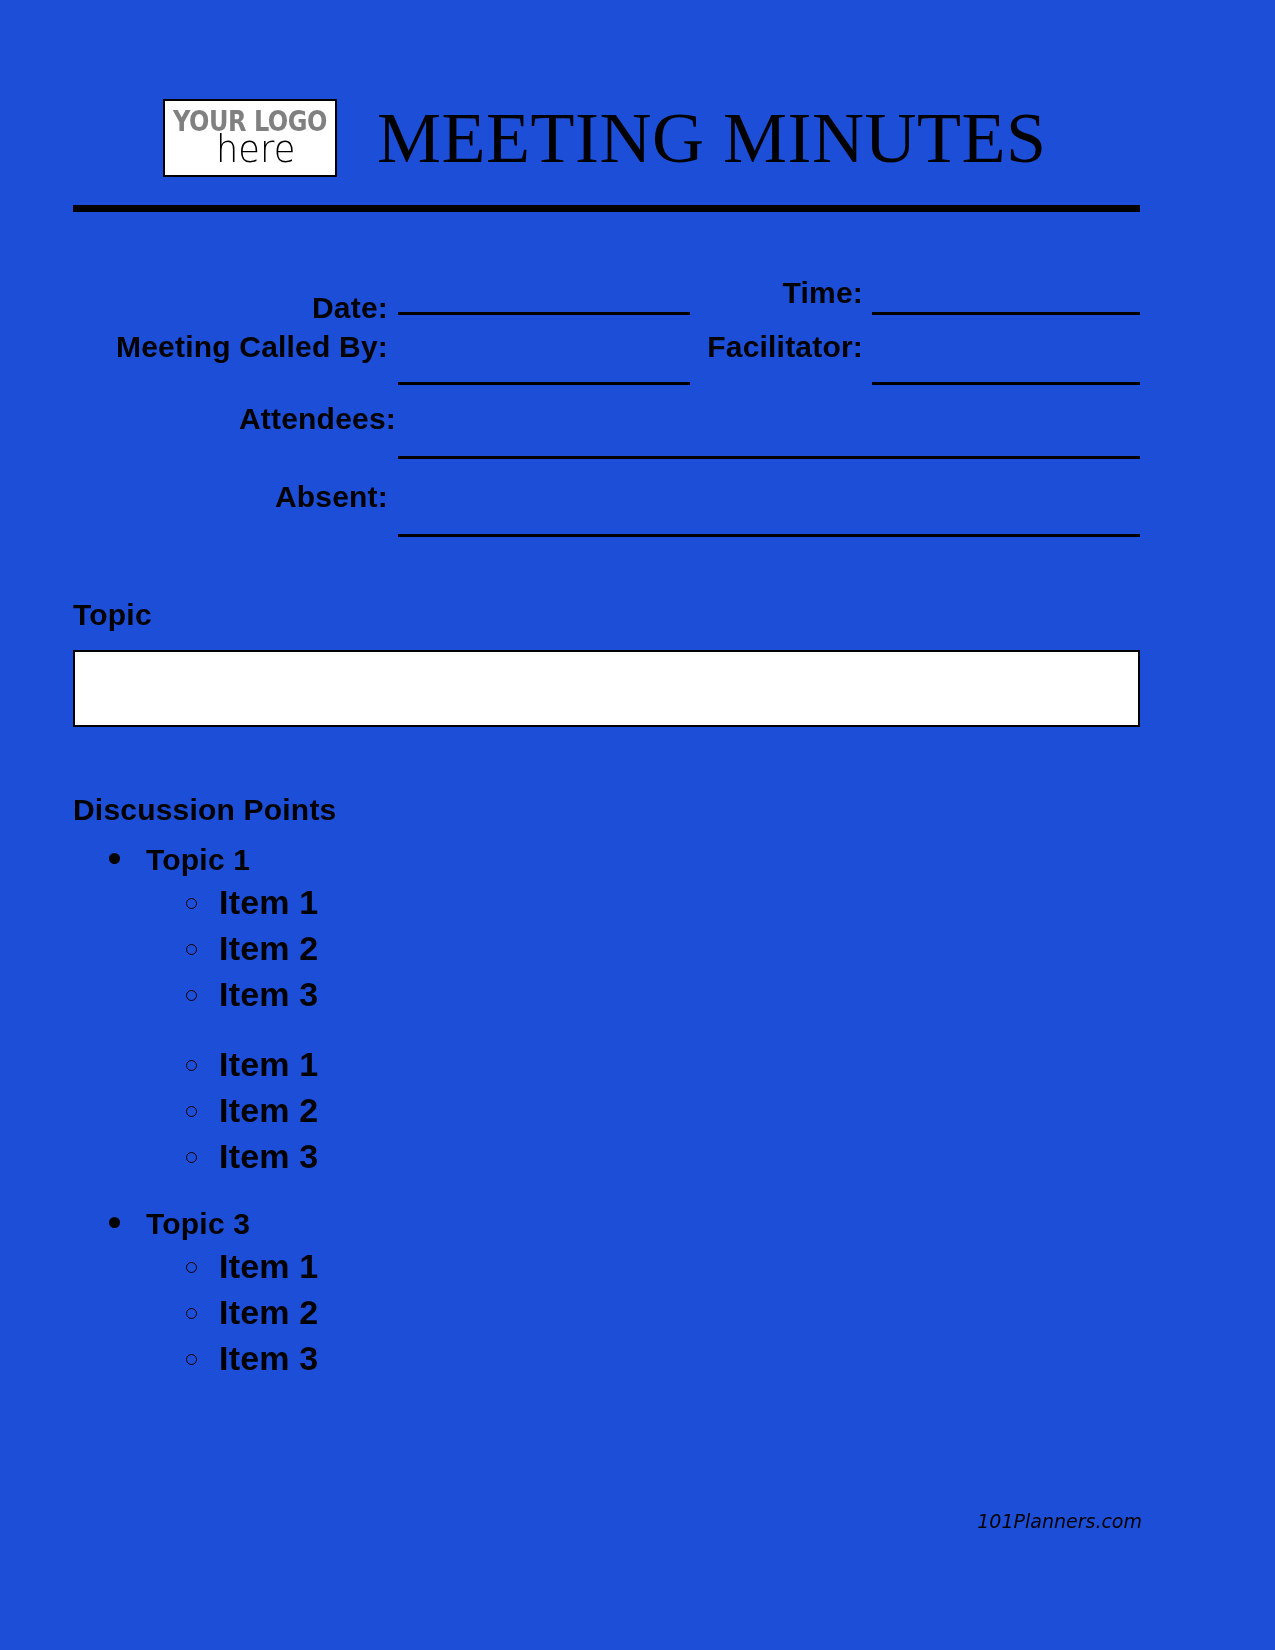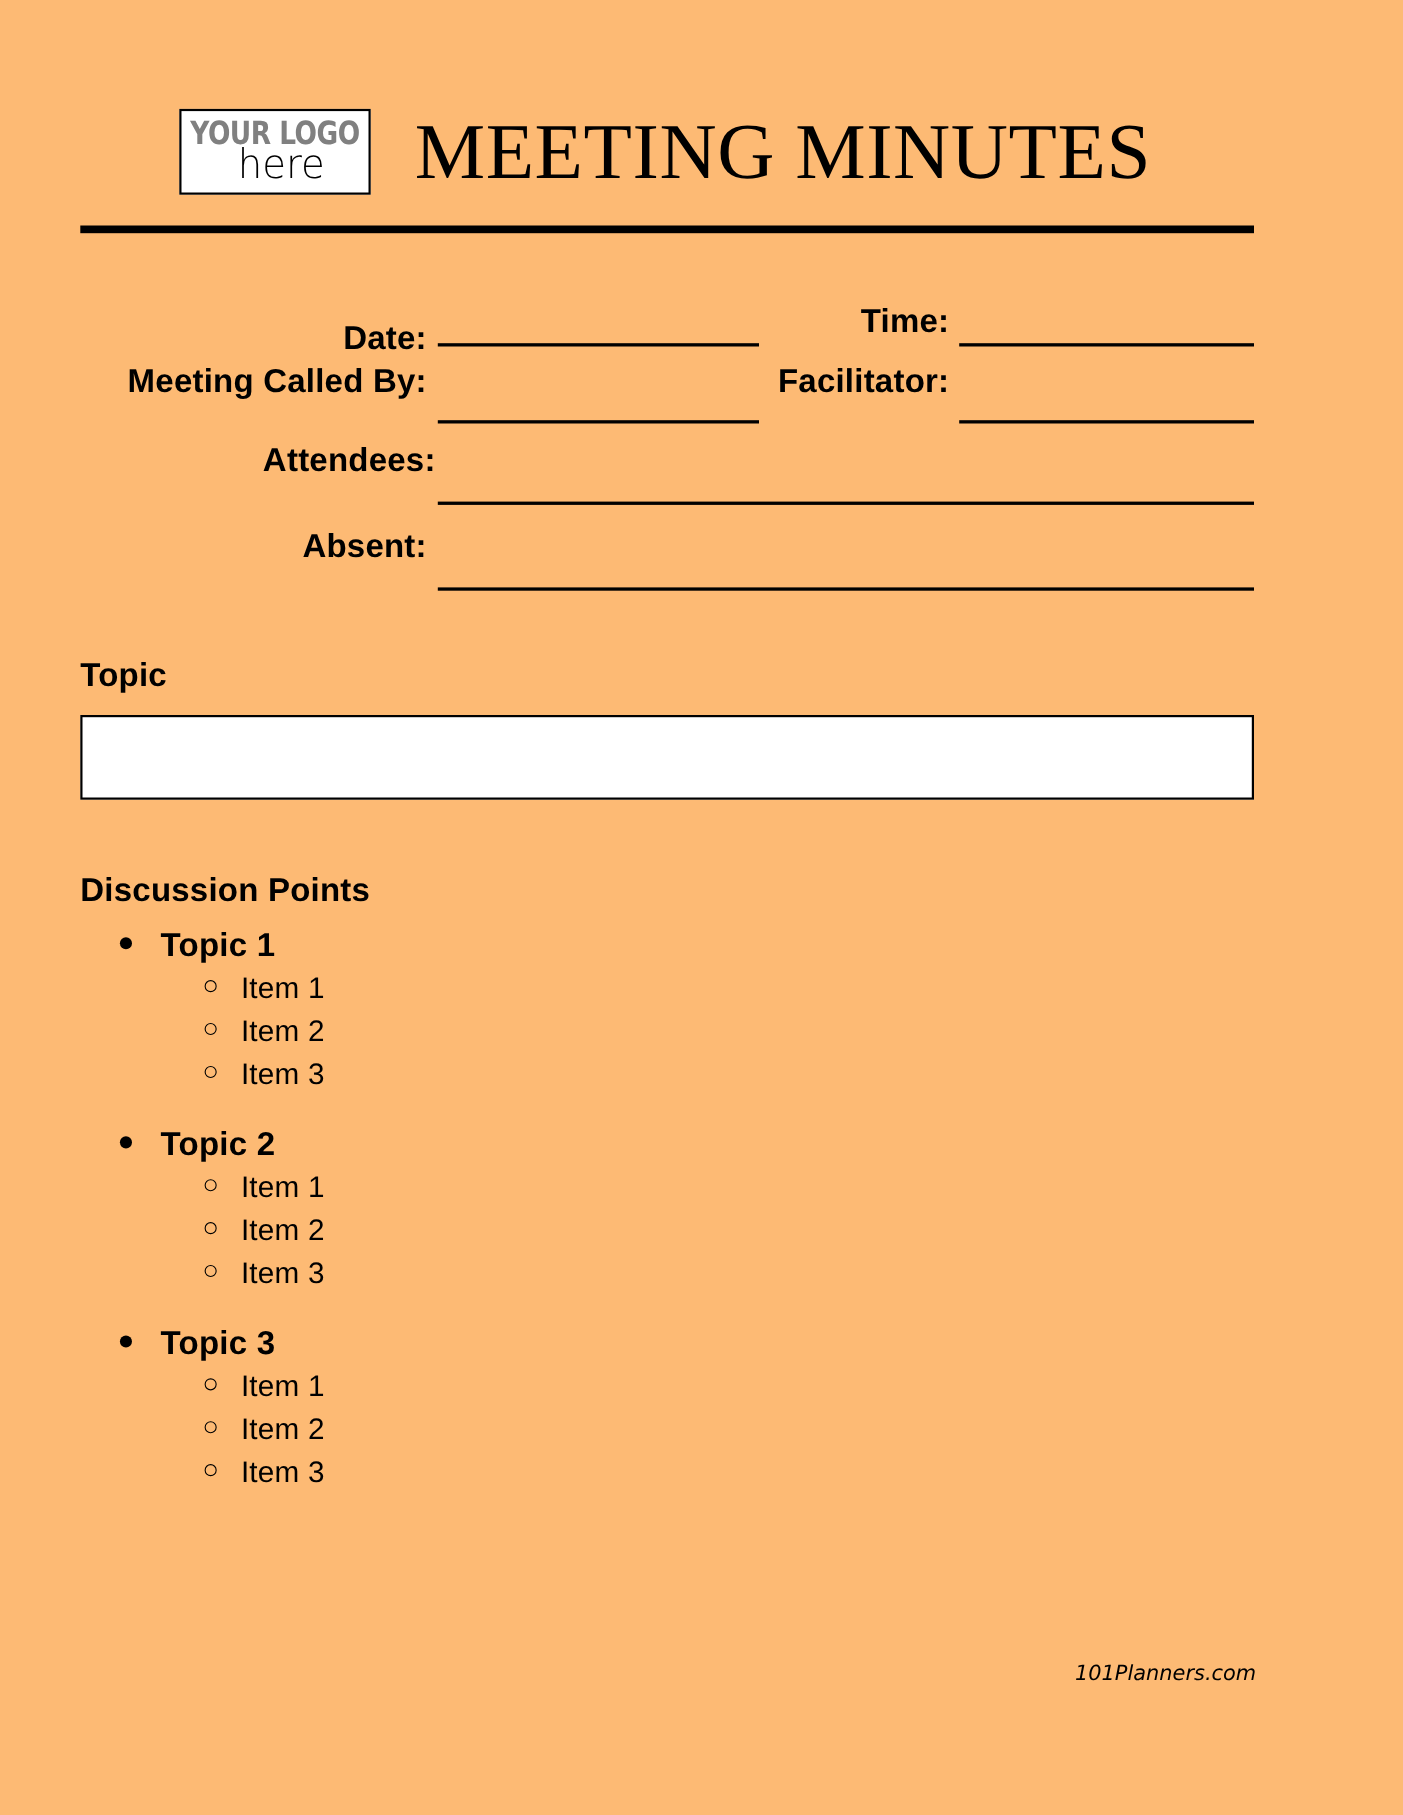--- a/index.html
+++ b/index.html
@@ -12,21 +12,21 @@
     height: 1650px;
     position: relative;
     font-family: "Liberation Sans", sans-serif;
     color: #000000;
     overflow: hidden;
   }
 
   .page {
     position: absolute;
     inset: 0;
-    background: #fdba74;
+    background: #1d4ed8;
   }
 
   
   .header {
     position: absolute;
     left: 73px;
     top: 88px;
     width: 1067px;
     height: 100px;
     display: flex;
@@ -207,22 +207,22 @@
     border: 1.6px solid #000000;
     box-sizing: border-box;
     background: transparent;
     flex: 0 0 auto;
     margin-right: 22px;
     position: relative;
     top: -5px;
   }
   .item-label {
     font-family: "Liberation Sans", sans-serif;
-    font-weight: normal;
-    font-size: 27px;
+    font-weight: bold;
+    font-size: 34px;
     line-height: 1;
     letter-spacing: 0.2px;
   }
 
   
   .footer {
     position: absolute;
     right: 133px;
     top: 1512px;
     font-family: "DejaVu Sans", sans-serif;
@@ -291,24 +291,20 @@
         <span class="bullet-hollow"></span>
         <span class="item-label">Item 2</span>
       </div>
       <div class="item-row">
         <span class="bullet-hollow"></span>
         <span class="item-label">Item 3</span>
       </div>
     </div>
 
     <div class="topic-group">
-      <div class="topic-row">
-        <span class="bullet-filled"></span>
-        <span class="topic-label">Topic 2</span>
-      </div>
       <div class="item-row">
         <span class="bullet-hollow"></span>
         <span class="item-label">Item 1</span>
       </div>
       <div class="item-row">
         <span class="bullet-hollow"></span>
         <span class="item-label">Item 2</span>
       </div>
       <div class="item-row">
         <span class="bullet-hollow"></span>

